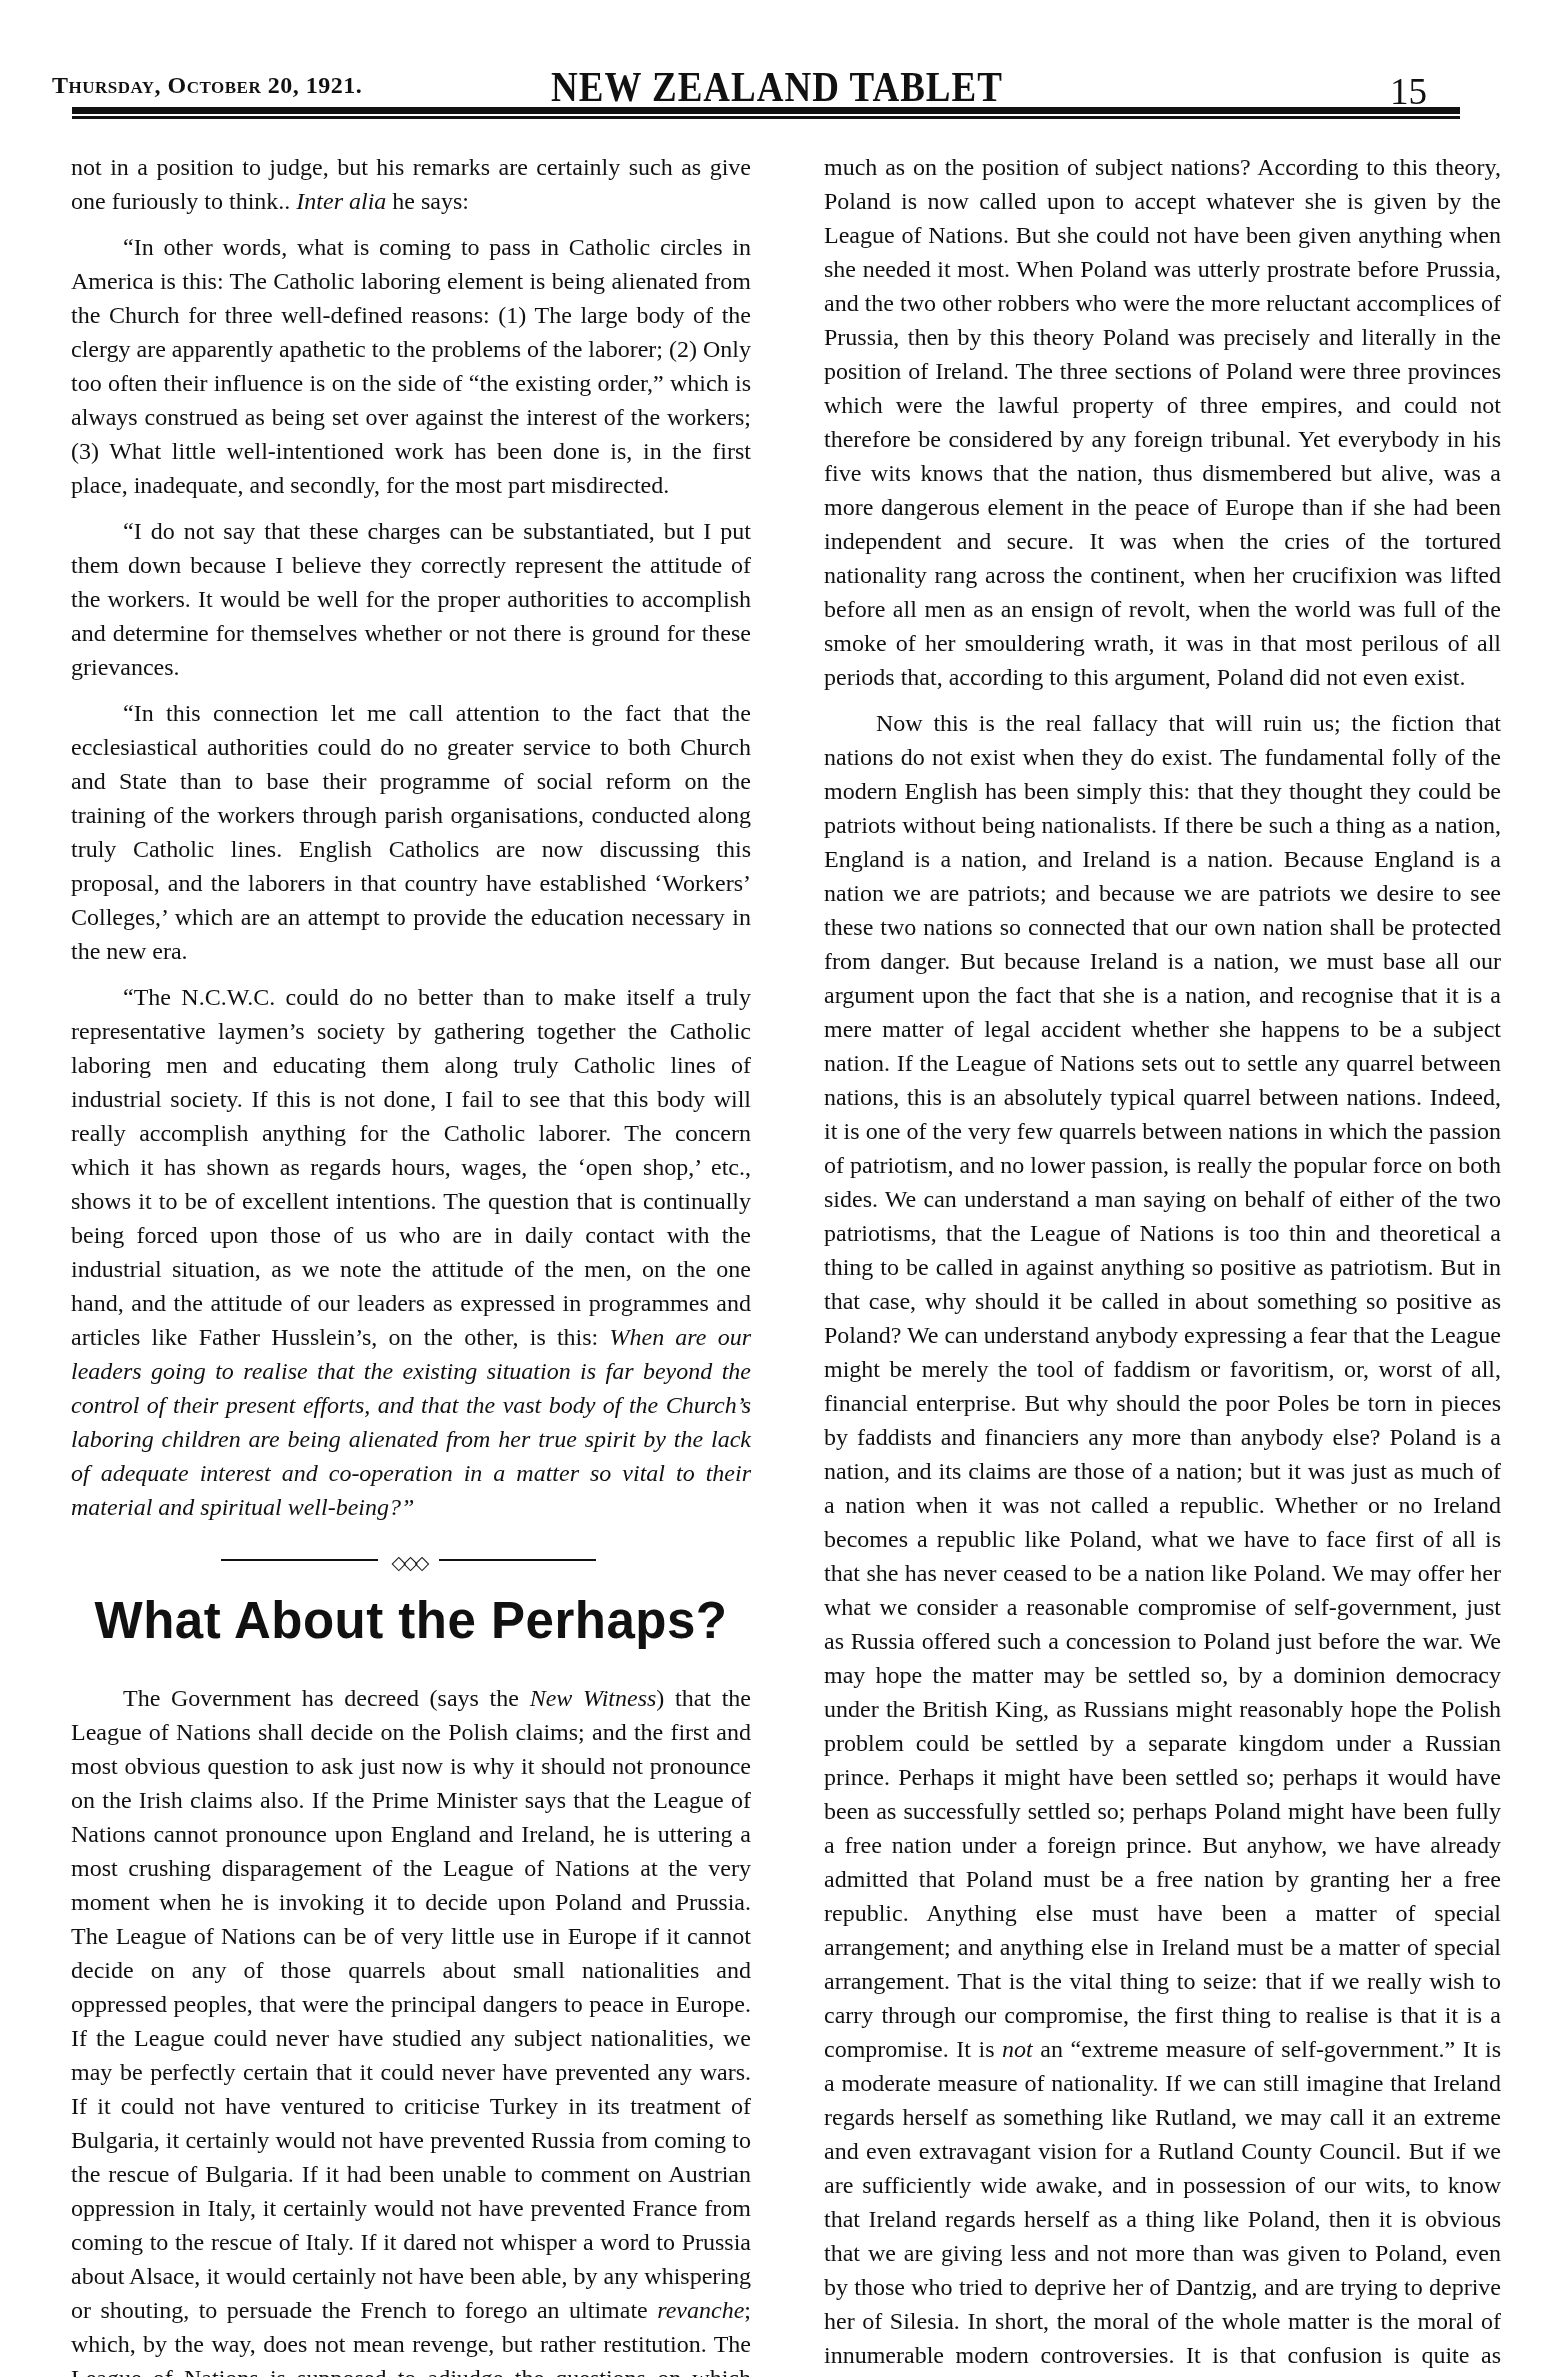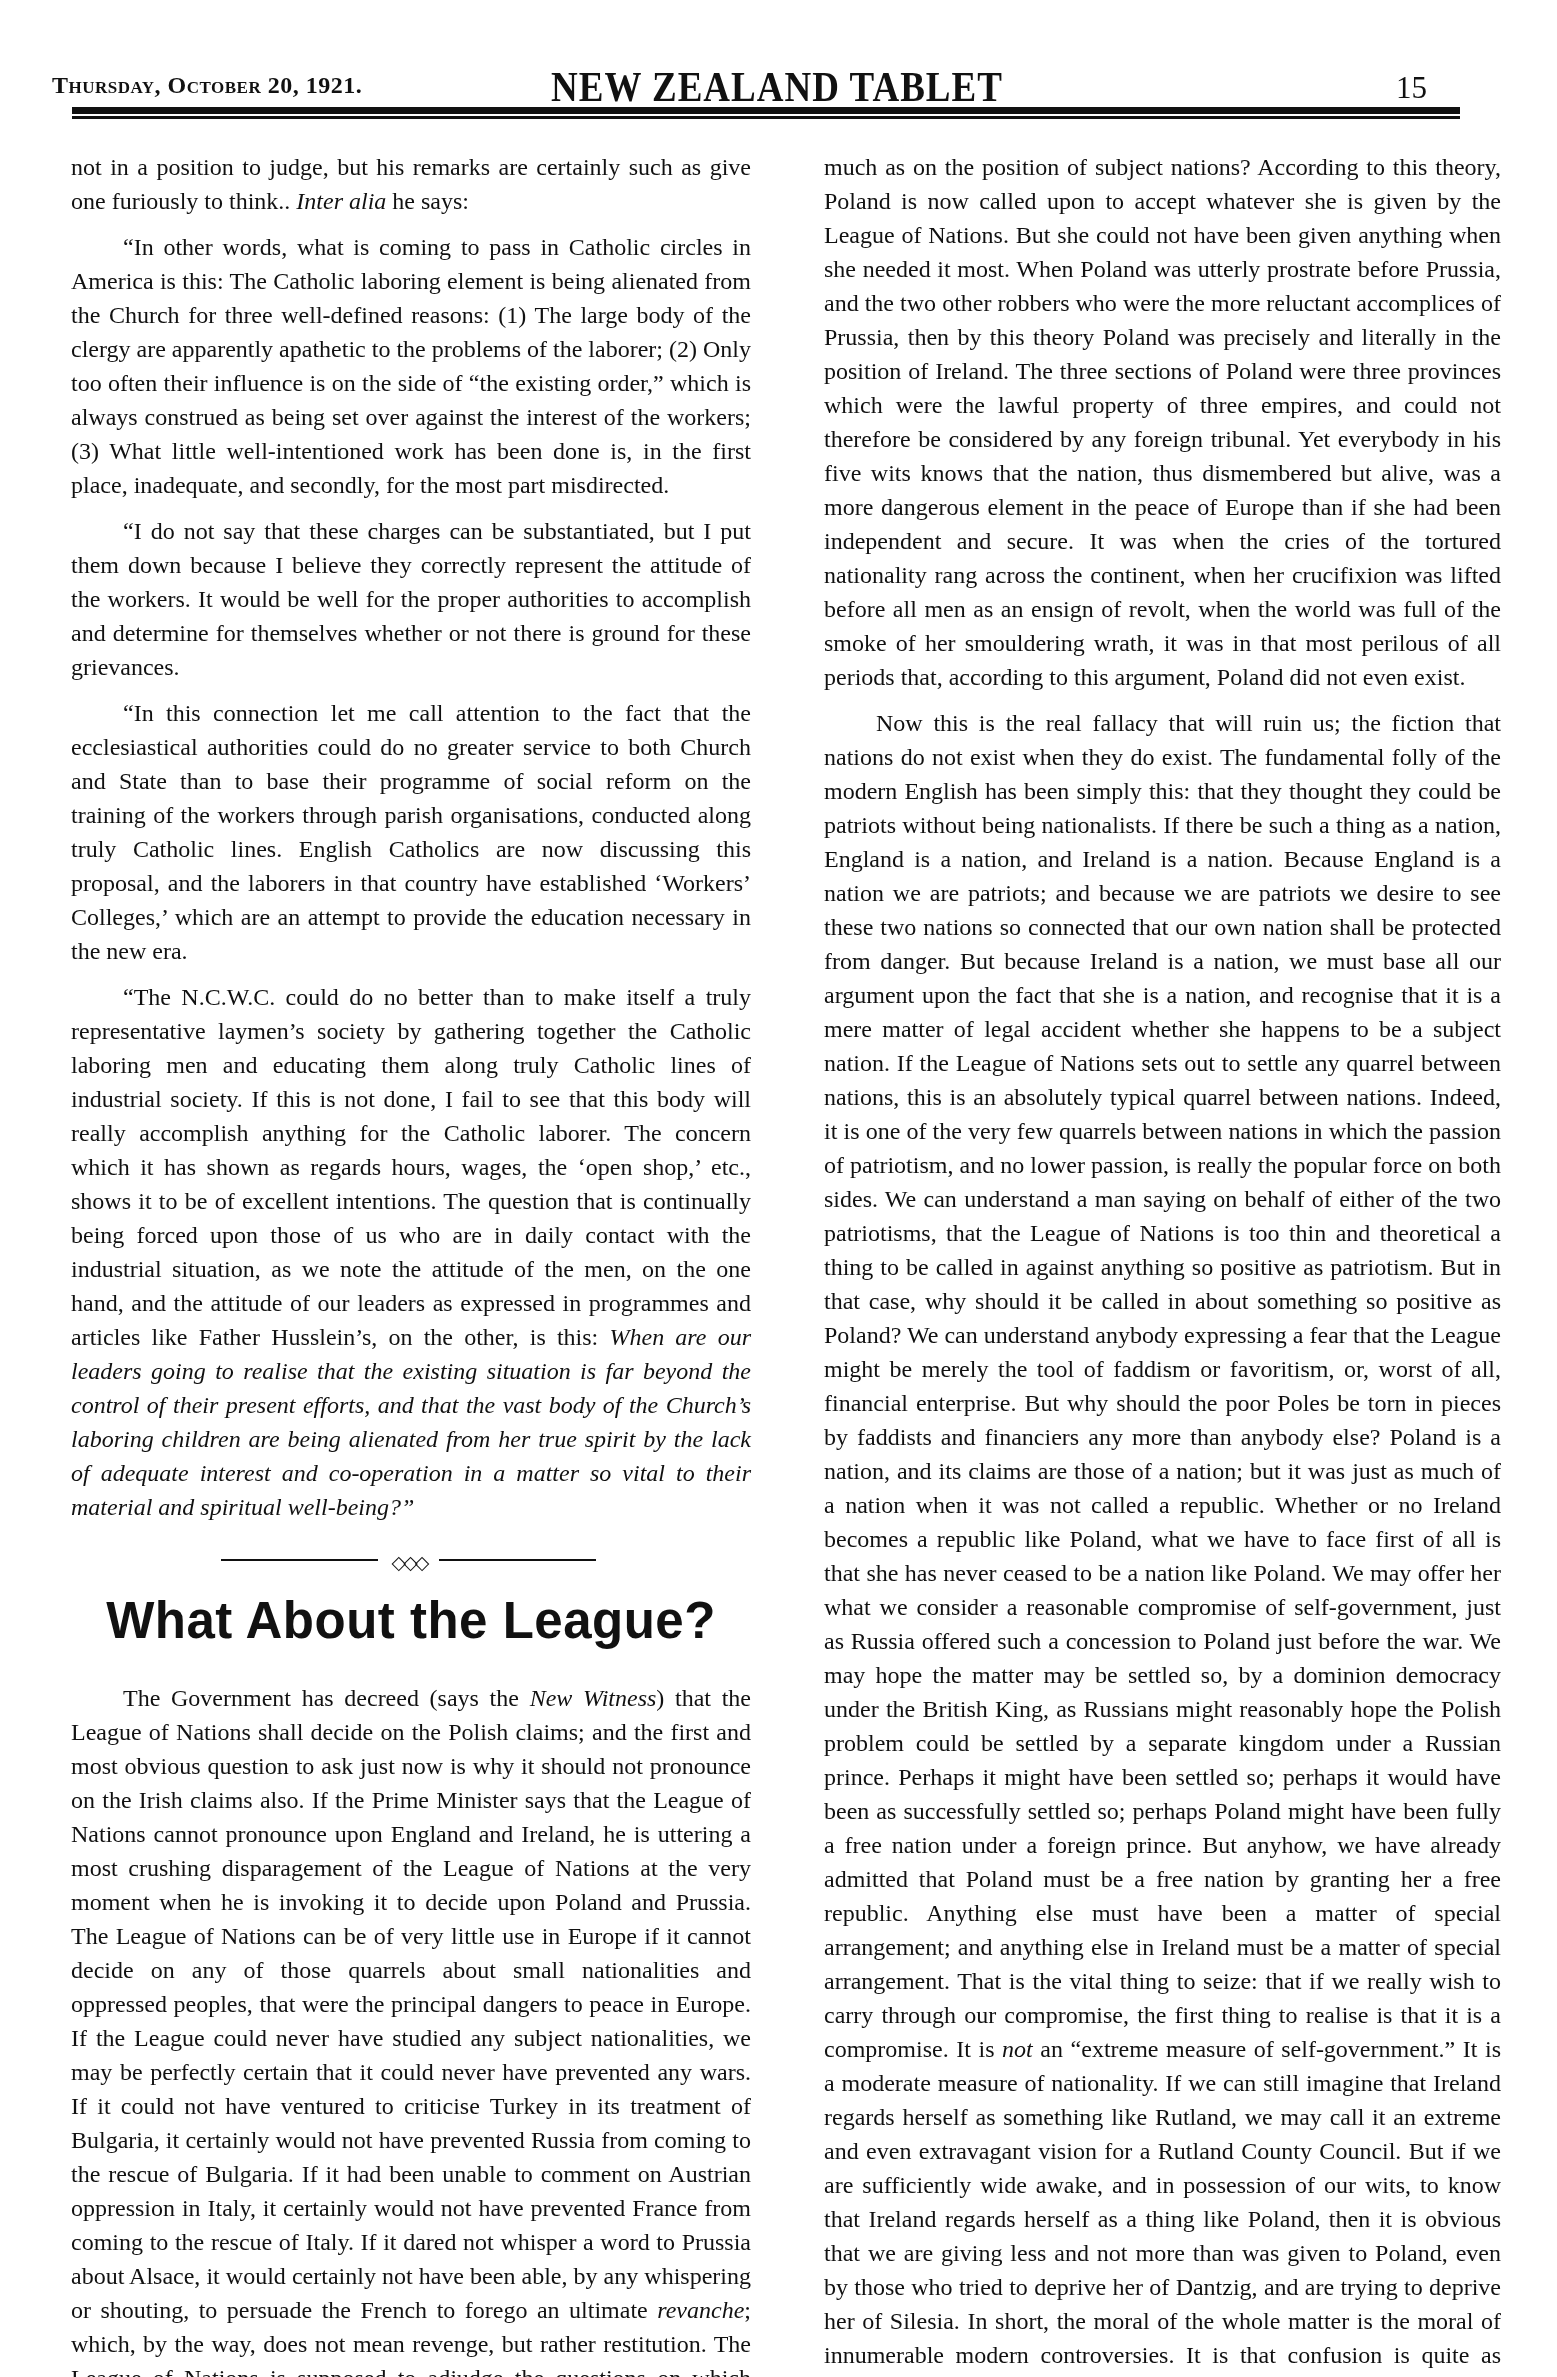--- a/index.html
+++ b/index.html
@@ -12,21 +12,21 @@
   }
   .mh-date {
     position: absolute; left: 0; top: 13.3px; font-size: 24px; letter-spacing: 0.5px;
     font-variant: small-caps; font-weight: bold;
   }
   .mh-title {
     position: absolute; left: 499px; top: 5.7px; font-size: 37px; font-weight: bold;
     letter-spacing: 1px; transform: scaleY(1.15);
   }
   .mh-page {
-    position: absolute; right: 71px; top: 10.5px; font-size: 31px;
+    position: absolute; right: 71px; top: 10.5px; font-size: 37px;
   }
   .rule-thick { position: absolute; background: #111; }
   .column {
     position: absolute; top: 138px; width: 704px; font-size: 24px; line-height: 34px;
     text-align: justify; hyphens: manual;
   }
   .col-left { left: 59px; }
   .col-right { left: 812px; width: 701px; }
   .column p { margin: 12px; text-indent: 0; }
   .column p.ind { text-indent: 52px; }
@@ -64,21 +64,21 @@
   <p class="ind">“I do not say that these charges can be substantiated, but I put them down because I believe they correctly represent the attitude of the workers. It would be well for the proper authorities to accomplish and determine for themselves whether or not there is ground for these grievances.</p>
   <p class="ind">“In this connection let me call attention to the fact that the ecclesiastical authorities could do no greater service to both Church and State than to base their programme of social reform on the training of the workers through parish organisations, conducted along truly Catholic lines. English Catholics are now discussing this proposal, and the laborers in that country have established ‘Workers’ Colleges,’ which are an attempt to provide the education necessary in the new era.</p>
   <p class="ind"><span>“The N.C.W.C. could do no better than to make itself a truly representative laymen’s society by gathering together the Catholic laboring men and educating them along truly Catholic lines of industrial society. If this is not done, I fail to see that this body will really accomplish anything for the Catholic laborer. The concern which it has shown as regards hours, wages, the ‘open shop,’ etc., shows it to be of excellent intentions. The question that is continually being forced upon those of us who are in daily contact with the industrial situation, as we note the attitude of the men, on the one hand, and the attitude of our leaders as expressed in programmes and articles like Father Husslein’s, on the other, is this: </span><em>When are our leaders going to realise that the existing situation is far beyond the control of their present efforts, and that the vast body of the Church’s laboring children are being alienated from her true spirit by the lack of adequate interest and co-operation in a matter so vital to their material and spiritual well-being?”</em></p>
 
   <div class="divider">
     <span class="line l1"></span>
     <span class="diamonds">◇◇◇</span>
     <span class="line l2"></span>
   </div>
 
-  <h1 class="headline">What About the League?</h1>
+  <h1 class="headline">What About the Perhaps?</h1>
 
   <p class="ind"><span>The Government has decreed (says the </span><em>New Witness</em><span>) that the League of Nations shall decide on the Polish claims; and the first and most obvious question to ask just now is why it should not pronounce on the Irish claims also. If the Prime Minister says that the League of Nations cannot pronounce upon England and Ireland, he is uttering a most crushing disparagement of the League of Nations at the very moment when he is invoking it to decide upon Poland and Prussia. The League of Nations can be of very little use in Europe if it cannot decide on any of those quarrels about small nationalities and oppressed peoples, that were the principal dangers to peace in Europe. If the League could never have studied any subject nationalities, we may be perfectly certain that it could never have prevented any wars. If it could not have ventured to criticise Turkey in its treatment of Bulgaria, it certainly would not have prevented Russia from coming to the rescue of Bulgaria. If it had been unable to comment on Austrian oppression in Italy, it certainly would not have prevented France from coming to the rescue of Italy. If it dared not whisper a word to Prussia about Alsace, it would certainly not have been able, by any whispering or shouting, to persuade the French to forego an ultimate </span><em>revanche</em><span>; which, by the way, does not mean revenge, but rather restitution. The League of Nations is supposed to adjudge the questions on which great nations quarrel; and on what question do they quarrel so</span></p>
 </article>
 
 <article class="column col-right">
   <p>much as on the position of subject nations? According to this theory, Poland is now called upon to accept whatever she is given by the League of Nations. But she could not have been given anything when she needed it most. When Poland was utterly prostrate before Prussia, and the two other robbers who were the more reluctant accomplices of Prussia, then by this theory Poland was precisely and literally in the position of Ireland. The three sections of Poland were three provinces which were the lawful property of three empires, and could not therefore be considered by any foreign tribunal. Yet everybody in his five wits knows that the nation, thus dismembered but alive, was a more dangerous element in the peace of Europe than if she had been independent and secure. It was when the cries of the tortured nationality rang across the continent, when her crucifixion was lifted before all men as an ensign of revolt, when the world was full of the smoke of her smouldering wrath, it was in that most perilous of all periods that, according to this argument, Poland did not even exist.</p>
   <p class="ind"><span>Now this is the real fallacy that will ruin us; the fiction that nations do not exist when they do exist. The fundamental folly of the modern English has been simply this: that they thought they could be patriots without being nationalists. If there be such a thing as a nation, England is a nation, and Ireland is a nation. Because England is a nation we are patriots; and because we are patriots we desire to see these two nations so connected that our own nation shall be protected from danger. But because Ireland is a nation, we must base all our argument upon the fact that she is a nation, and recognise that it is a mere matter of legal accident whether she happens to be a subject nation. If the League of Nations sets out to settle any quarrel between nations, this is an absolutely typical quarrel between nations. Indeed, it is one of the very few quarrels between nations in which the passion of patriotism, and no lower passion, is really the popular force on both sides. We can understand a man saying on behalf of either of the two patriotisms, that the League of Nations is too thin and theoretical a thing to be called in against anything so positive as patriotism. But in that case, why should it be called in about something so positive as Poland? We can understand anybody expressing a fear that the League might be merely the tool of faddism or favoritism, or, worst of all, financial enterprise. But why should the poor Poles be torn in pieces by faddists and financiers any more than anybody else? Poland is a nation, and its claims are those of a nation; but it was just as much of a nation when it was not called a republic. Whether or no Ireland becomes a republic like Poland, what we have to face first of all is that she has never ceased to be a nation like Poland. We may offer her what we consider a reasonable compromise of self-government, just as Russia offered such a concession to Poland just before the war. We may hope the matter may be settled so, by a dominion democracy under the British King, as Russians might reasonably hope the Polish problem could be settled by a separate kingdom under a Russian prince. Perhaps it might have been settled so; perhaps it would have been as successfully settled so; perhaps Poland might have been fully a free nation under a foreign prince. But anyhow, we have already admitted that Poland must be a free nation by granting her a free republic. Anything else must have been a matter of special arrangement; and anything else in Ireland must be a matter of special arrangement. That is the vital thing to seize: that if we really wish to carry through our compromise, the first thing to realise is that it is a compromise. It is </span><em>not</em><span> an “extreme measure of self-government.” It is a moderate measure of nationality. If we can still imagine that Ireland regards herself as something like Rutland, we may call it an extreme and even extravagant vision for a Rutland County Council. But if we are sufficiently wide awake, and in possession of our wits, to know that Ireland regards herself as a thing like Poland, then it is obvious that we are giving less and not more than was given to Poland, even by those who tried to deprive her of Dantzig, and are trying to deprive her of Silesia. In short, the moral of the whole matter is the moral of innumerable modern controversies. It is that confusion is quite as much the enemy of compromise as it is the enemy of completion.</span></p>
 </article>
 
 

